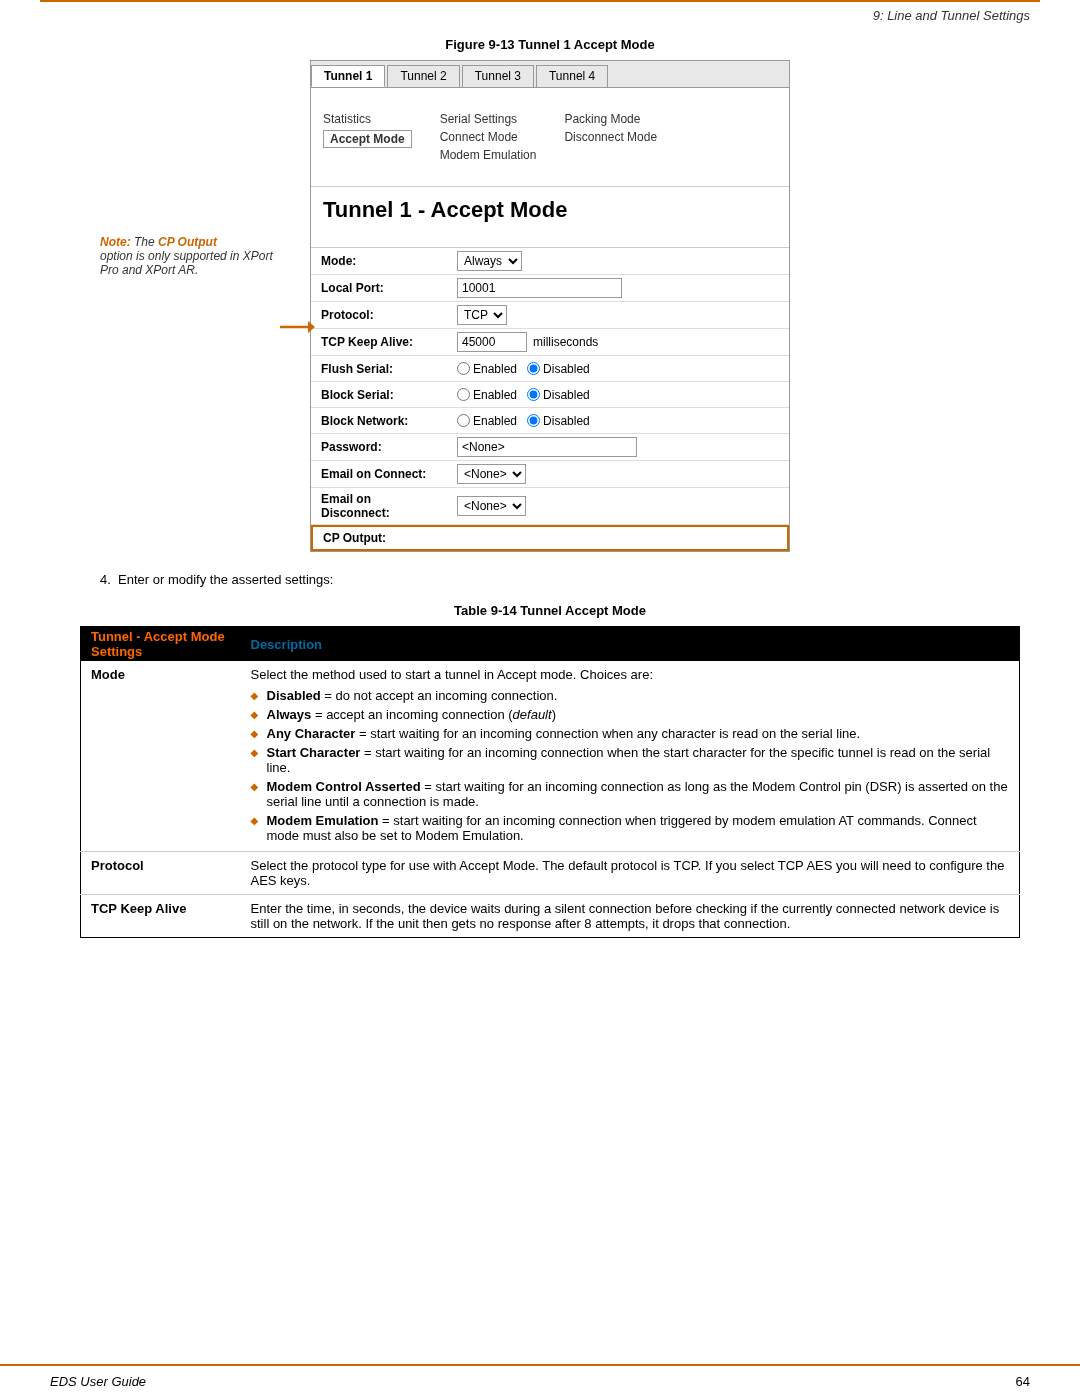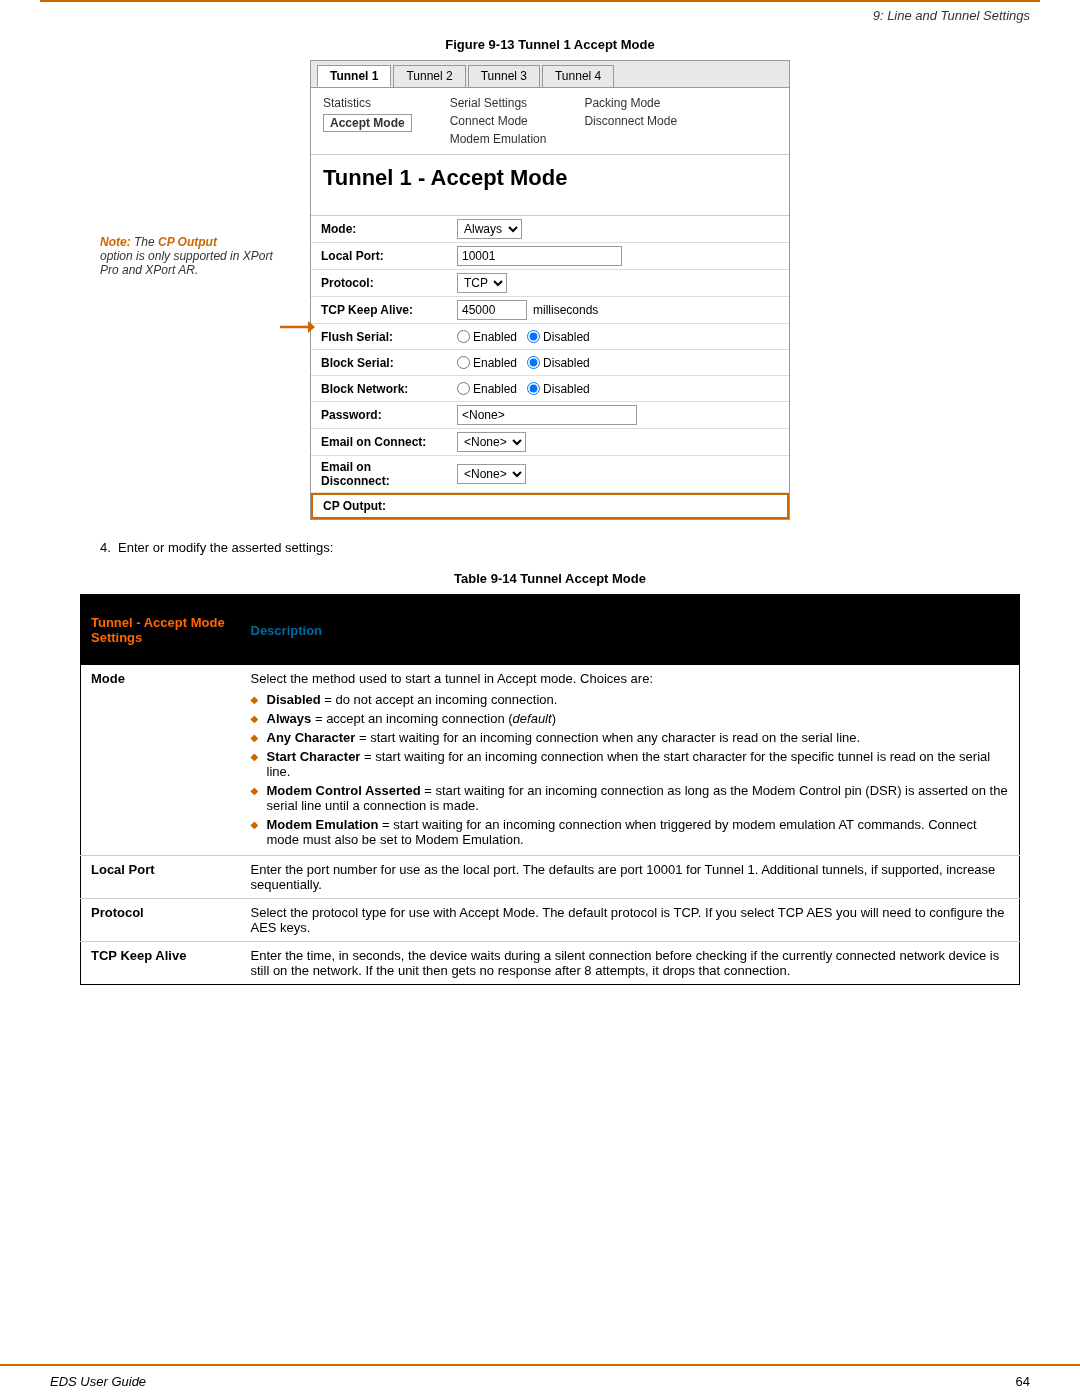--- a/index.html
+++ b/index.html
@@ -86,43 +86,43 @@
     .tunnel-panel {
       border: 1px solid #999;
       background: #fff;
       width: 480px;
     }
 
     .tunnel-tabs {
       display: flex;
       border-bottom: 1px solid #999;
       background: #e8e8e8;
-      padding: 4px 8px 0 6px;
+      padding: 4px 8px 0 0;
       gap: 2px;
     }
 
     .tunnel-tab {
       padding: 3px 12px;
       font-size: 12px;
       border: 1px solid #999;
       border-bottom: none;
       background: #e8e8e8;
       cursor: pointer;
     }
 
     .tunnel-tab.active {
       background: #fff;
       border-bottom: 1px solid #fff;
       font-weight: bold;
     }
 
     .tunnel-nav {
       display: flex;
-      gap: 38px;
-      padding: 8px 12px;
+      gap: 28px;
+      padding: 24px 12px;
       border-bottom: 1px solid #ccc;
       font-size: 12px;
     }
 
     .tunnel-nav-col {
       display: flex;
       flex-direction: column;
       gap: 4px;
     }
 
@@ -256,21 +256,21 @@
     .settings-table {
       width: 100%;
       border-collapse: collapse;
       border: 1px solid #000;
     }
 
     .settings-table th {
       background: #000;
       color: #ff6600;
       text-align: left;
-      padding: 20px 10px;
+      padding: 2px 10px;
       font-size: 13px;
       font-weight: bold;
     }
 
     .settings-table td {
       padding: 6px 10px;
       vertical-align: top;
       font-size: 13px;
       border-bottom: 1px solid #ccc;
     }
@@ -531,24 +531,20 @@
             <li><strong>Disabled</strong> = do not accept an incoming connection.</li>
             <li><strong>Always</strong> = accept an incoming connection (<em>default</em>)</li>
             <li><strong>Any Character</strong> = start waiting for an incoming connection when any character is read on the serial line.</li>
             <li><strong>Start Character</strong> = start waiting for an incoming connection when the start character for the specific tunnel is read on the serial line.</li>
             <li><strong>Modem Control Asserted</strong> = start waiting for an incoming connection as long as the Modem Control pin (DSR) is asserted on the serial line until a connection is made.</li>
             <li><strong>Modem Emulation</strong> = start waiting for an incoming connection when triggered by modem emulation AT commands. Connect mode must also be set to Modem Emulation.</li>
           </ul>
         </td>
       </tr>
 
-      <tr>
-        <td>Local Port</td>
-        <td>Enter the port number for use as the local port. The defaults are port 10001 for Tunnel 1.  Additional tunnels, if supported, increase sequentially.</td>
-      </tr>
 
       <tr>
         <td>Protocol</td>
         <td>Select the protocol type for use with Accept Mode. The default protocol is TCP. If you select TCP AES you will need to configure the AES keys.</td>
       </tr>
 
       <tr>
         <td>TCP Keep Alive</td>
         <td>Enter the time, in seconds, the device waits during a silent connection before checking if the currently connected network device is still on the network. If the unit then gets no response after 8 attempts, it drops that connection.</td>
       </tr>

